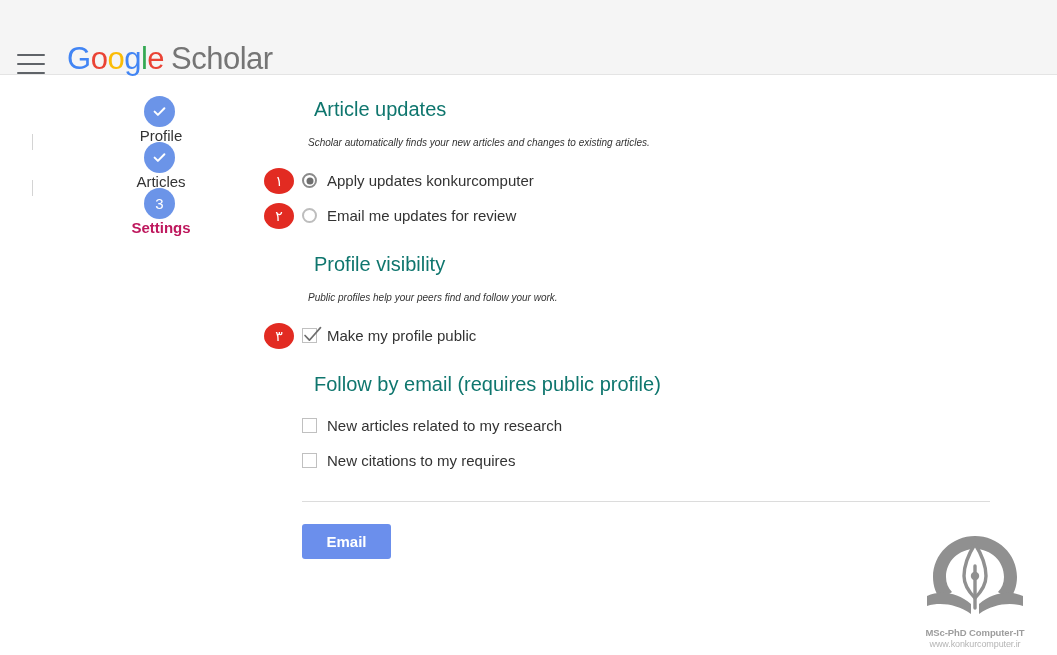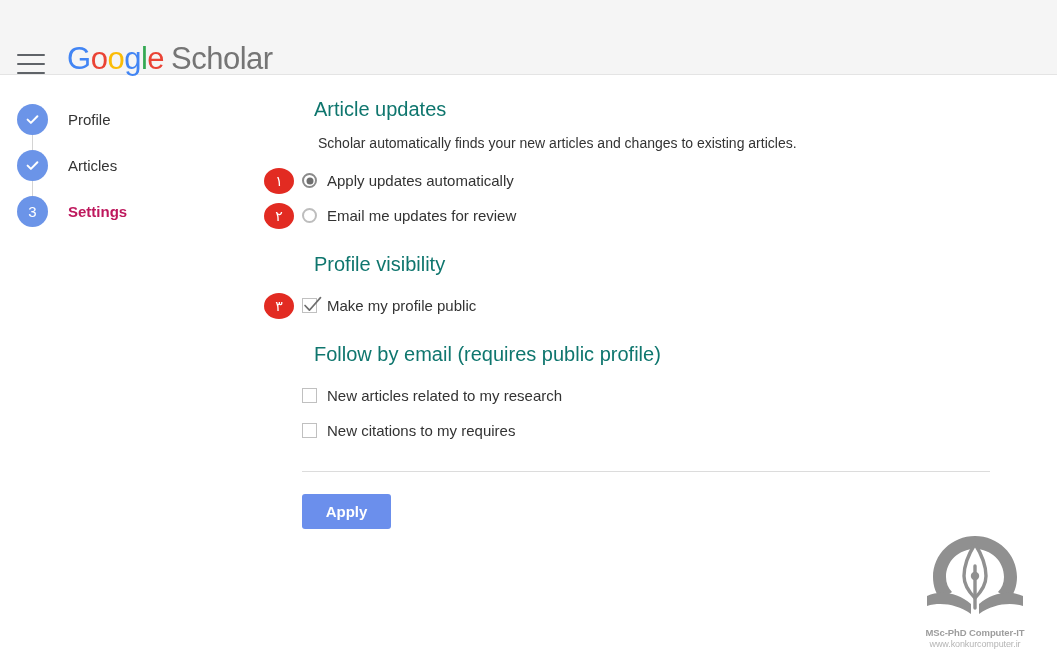--- a/index.html
+++ b/index.html
@@ -70,20 +70,21 @@
     padding-top: 21px;
     box-sizing: border-box;
     flex: 0 0 302px;
   }
   .step {
     display: flex;
     align-items: center;
     height: 46px;
     position: relative;
     cursor: pointer;
+    flex-direction: column;
   }
   .step-circle {
     width: 31px;
     height: 31px;
     border-radius: 50%;
     background: #6b94e8;
     flex: 0 0 31px;
     margin-left: 17px;
     display: flex;
     align-items: center;
@@ -123,24 +124,25 @@
   .section-title {
     font-size: 20px;
     color: #0f766e;
     font-weight: normal;
     margin: 0 0 12px 12px;
     line-height: 24px;
   }
   .section-title.pv { margin-top: 19px; }
   .section-title.fbe { margin-top: 19px; }
   .section-desc {
-    font-size: 14px;
+    font-size: 10px;
     color: #333333;
-    margin: 0 0 10px 16px;
+    margin: 0 0 10px 6px;
     line-height: 20px;
+    font-style: italic;
   }
 
   .opt-row {
     display: flex;
     align-items: center;
     height: 35px;
     position: relative;
     cursor: pointer;
   }
   .opt-label {
@@ -309,30 +311,31 @@
   </div>
 
   <div class="main">
 
     <h2 class="section-title">Article updates</h2>
     <p class="section-desc">Scholar automatically finds your new articles and changes to existing articles.</p>
 
     <div class="opt-row">
       <div class="badge">١</div>
       <div class="radio checked"></div>
-      <div class="opt-label">Apply updates automatically</div>
+      <div class="opt-label">Apply updates konkurcomputer</div>
     </div>
 
     <div class="opt-row">
       <div class="badge">٢</div>
       <div class="radio"></div>
       <div class="opt-label">Email me updates for review</div>
     </div>
 
     <h2 class="section-title pv">Profile visibility</h2>
+    <p class="section-desc">Public profiles help your peers find and follow your work.</p>
 
     <div class="opt-row">
       <div class="badge">٣</div>
       <div class="checkbox">
         <svg width="22" height="22" viewBox="0 0 22 22">
           <path d="M3 11.5 L7.4 16.2 L18.5 3.6" fill="none" stroke="#6e6e6e" stroke-width="1.7" stroke-linecap="round" stroke-linejoin="round"></path>
         </svg>
       </div>
       <div class="opt-label">Make my profile public</div>
     </div>
@@ -344,21 +347,21 @@
       <div class="opt-label">New articles related to my research</div>
     </div>
 
     <div class="opt-row">
       <div class="checkbox"></div>
       <div class="opt-label">New citations to my requires</div>
     </div>
 
     <div class="divider"></div>
 
-    <button class="done-btn">Apply</button>
+    <button class="done-btn">Email</button>
 
   </div>
 </div>
 
 <div class="watermark">
   <svg width="108" height="95" viewBox="0 0 108 95">
 
     <path d="M54 6 C31 6 12 24 12 47 C12 56 15 64 20 70 L31 62 C27 58 25 53 25 47 C25 31 38 19 54 19 C70 19 83 31 83 47 C83 53 81 58 77 62 L88 70 C93 64 96 56 96 47 C96 24 77 6 54 6 Z" fill="#7d7d7d"></path>
 
     <path d="M54 14 C47 25 43 36 43 46 C43 54 47 61 54 68 C61 61 65 54 65 46 C65 36 61 25 54 14 Z" fill="#ffffff" stroke="#7d7d7d" stroke-width="3.4"></path>

